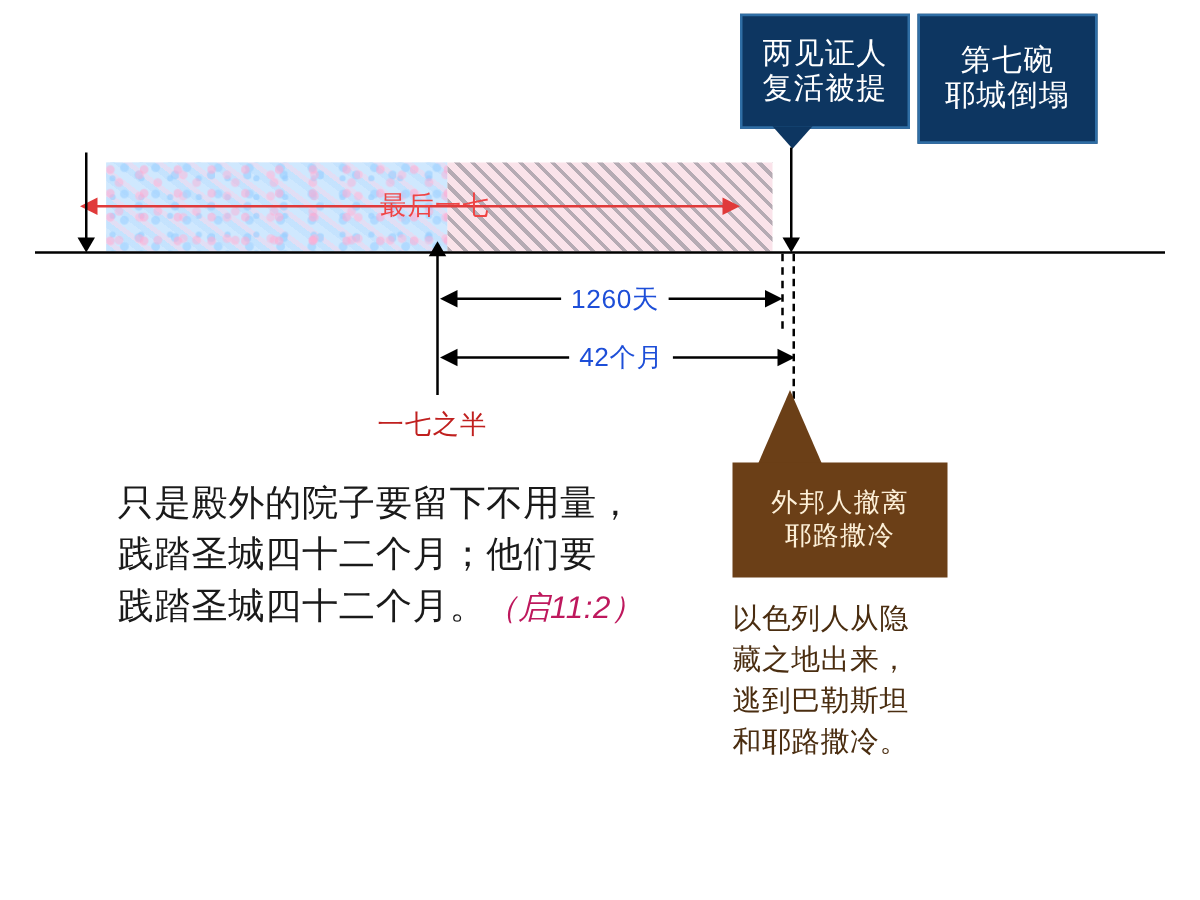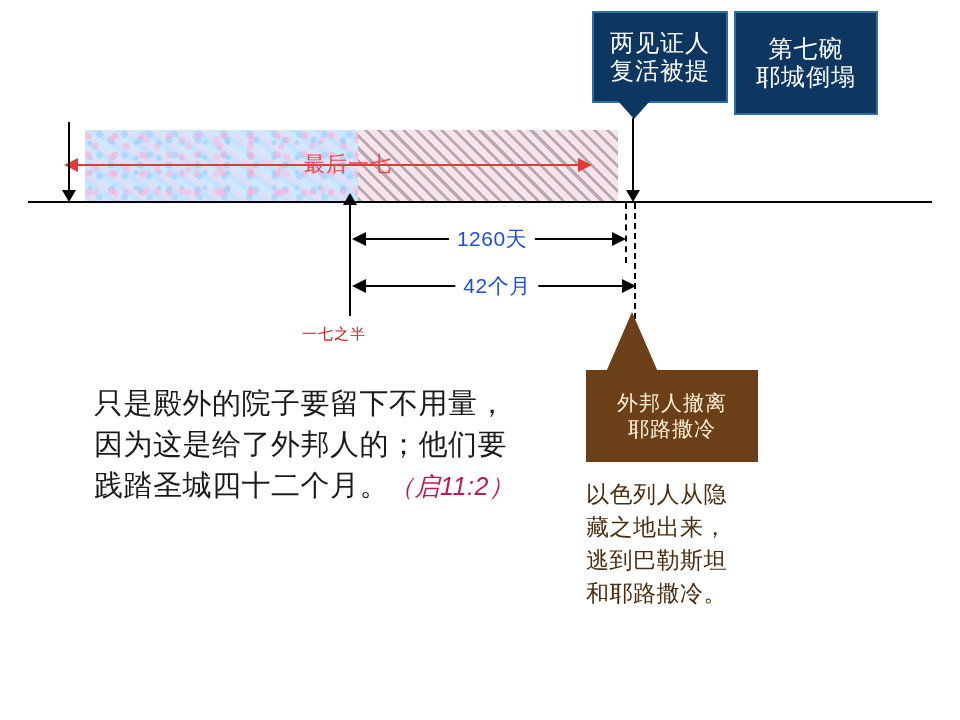--- a/index.html
+++ b/index.html
@@ -215,21 +215,21 @@
 
   #dim-1260 { left: 0; top: 238px; }
   #dim-42   { left: 0; top: 285px; }
 
   
   #half-seven-label {
     position: absolute;
     left: 302px;
     top: 325px;
     color: #c0201f;
-    font-size: 15px;
+    font-size: 21px;
     white-space: nowrap;
     letter-spacing: 1px;
   }
 
   
   #scripture {
     position: absolute;
     left: 94px;
     top: 383px;
     width: 470px;
@@ -335,21 +335,21 @@
     <div class="dim-line" style="left:364px; width:264px;"></div>
     <div class="dim-head-left" style="left:352px;"></div>
     <div class="dim-head-right" style="left:622px;"></div>
     <div class="dim-label" style="left:497px; top:1px;">42个月</div>
   </div>
 
   <div id="half-seven-label">一七之半</div>
 
   <div id="scripture">
     <span>只是殿外的院子要留下不用量，</span><br>
-    <span>因为这是给了外邦人的；他们要</span><br>
+    <span>践踏圣城四十二个月；他们要</span><br>
     <span>践踏圣城四十二个月。</span><span class="ref">（启11:2）</span>
   </div>
 
   <div id="brown-pointer"></div>
   <div id="brown-box">
     <span class="brown-line">外邦人撤离</span>
     <span class="brown-line">耶路撒冷</span>
   </div>
 
   <div id="brown-note">

